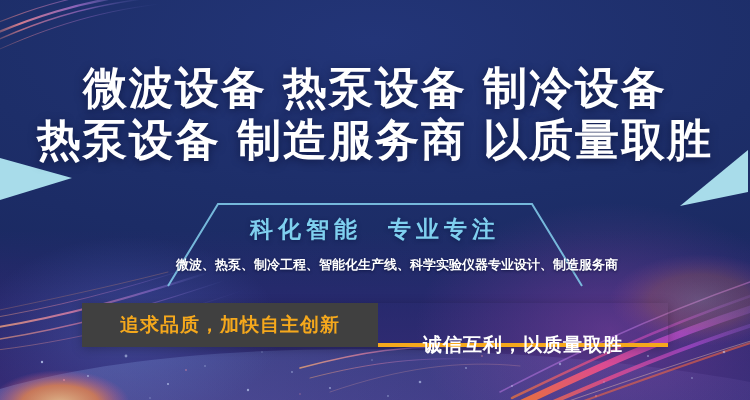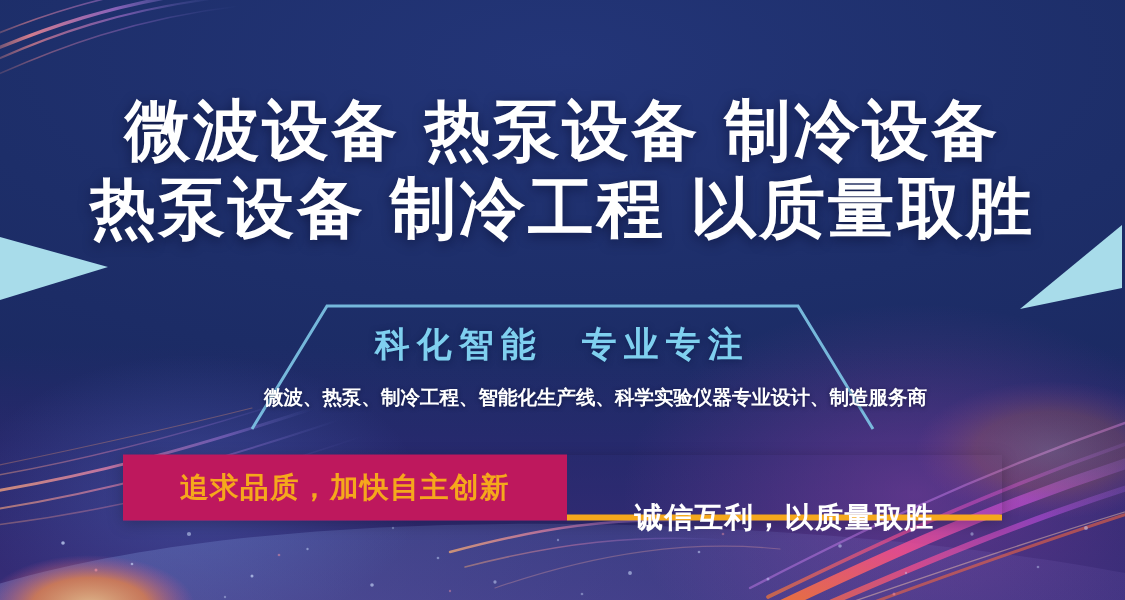--- a/index.html
+++ b/index.html
@@ -64,21 +64,21 @@
     padding-left:44px;
   }
 
   
   .ribbon{
     position:absolute;left:82px;top:303px;width:586px;height:44px;
     display:flex;z-index:7;
     box-shadow:0 2px 10px rgba(0,0,0,.25);
   }
   .ribbon-left{
-    flex:0 0 296px;background:#be185d;display:flex;align-items:center;justify-content:center;
+    flex:0 0 296px;background:#404040;display:flex;align-items:center;justify-content:center;
   }
   .ribbon-right{
     flex:1 1 auto;background:#f5a81c;display:flex;align-items:center;justify-content:center;margin-top:40px;
   }
   .ribbon-left span{
     color:#f5a81c;font-size:19px;font-weight:700;letter-spacing:1px;white-space:nowrap;
   }
   .ribbon-right span{
     color:#ffffff;font-size:19px;font-weight:700;letter-spacing:1px;white-space:nowrap;
   }
@@ -199,21 +199,21 @@
   <svg class="arrow arrow-left" width="74" height="48" viewBox="0 0 74 48">
     <polygon points="0,46 0,4 72,24" fill="#a8dcea"></polygon>
   </svg>
 
   <svg class="arrow arrow-right" width="74" height="62" viewBox="0 0 74 62">
     <polygon points="72,2 72,44 4,58" fill="#a8dcea"></polygon>
   </svg>
 
   <div class="headline">
     <div class="hl-line"><span>微波设备</span><span class="gap"></span><span>热泵设备</span><span class="gap"></span><span>制冷设备</span></div>
-    <div class="hl-line"><span>热泵设备</span><span class="gap"></span><span>制冷工程</span><span class="gap"></span><span>以质量取胜</span></div>
+    <div class="hl-line"><span>热泵设备</span><span class="gap"></span><span>制造服务商</span><span class="gap"></span><span>以质量取胜</span></div>
   </div>
 
   <div class="trap-wrap">
     <svg class="trap-svg" viewBox="0 0 750 92">
       <path d="M168,90 L218,8 L532,8 L582,90" fill="none" stroke="#7fc8e8" stroke-width="2" opacity=".9"></path>
     </svg>
     <div class="slogan"><span>科化智能</span><span class="gap"></span><span>专业专注</span></div>
     <div class="subline">微波、热泵、制冷工程、智能化生产线、科学实验仪器专业设计、制造服务商</div>
   </div>
 

